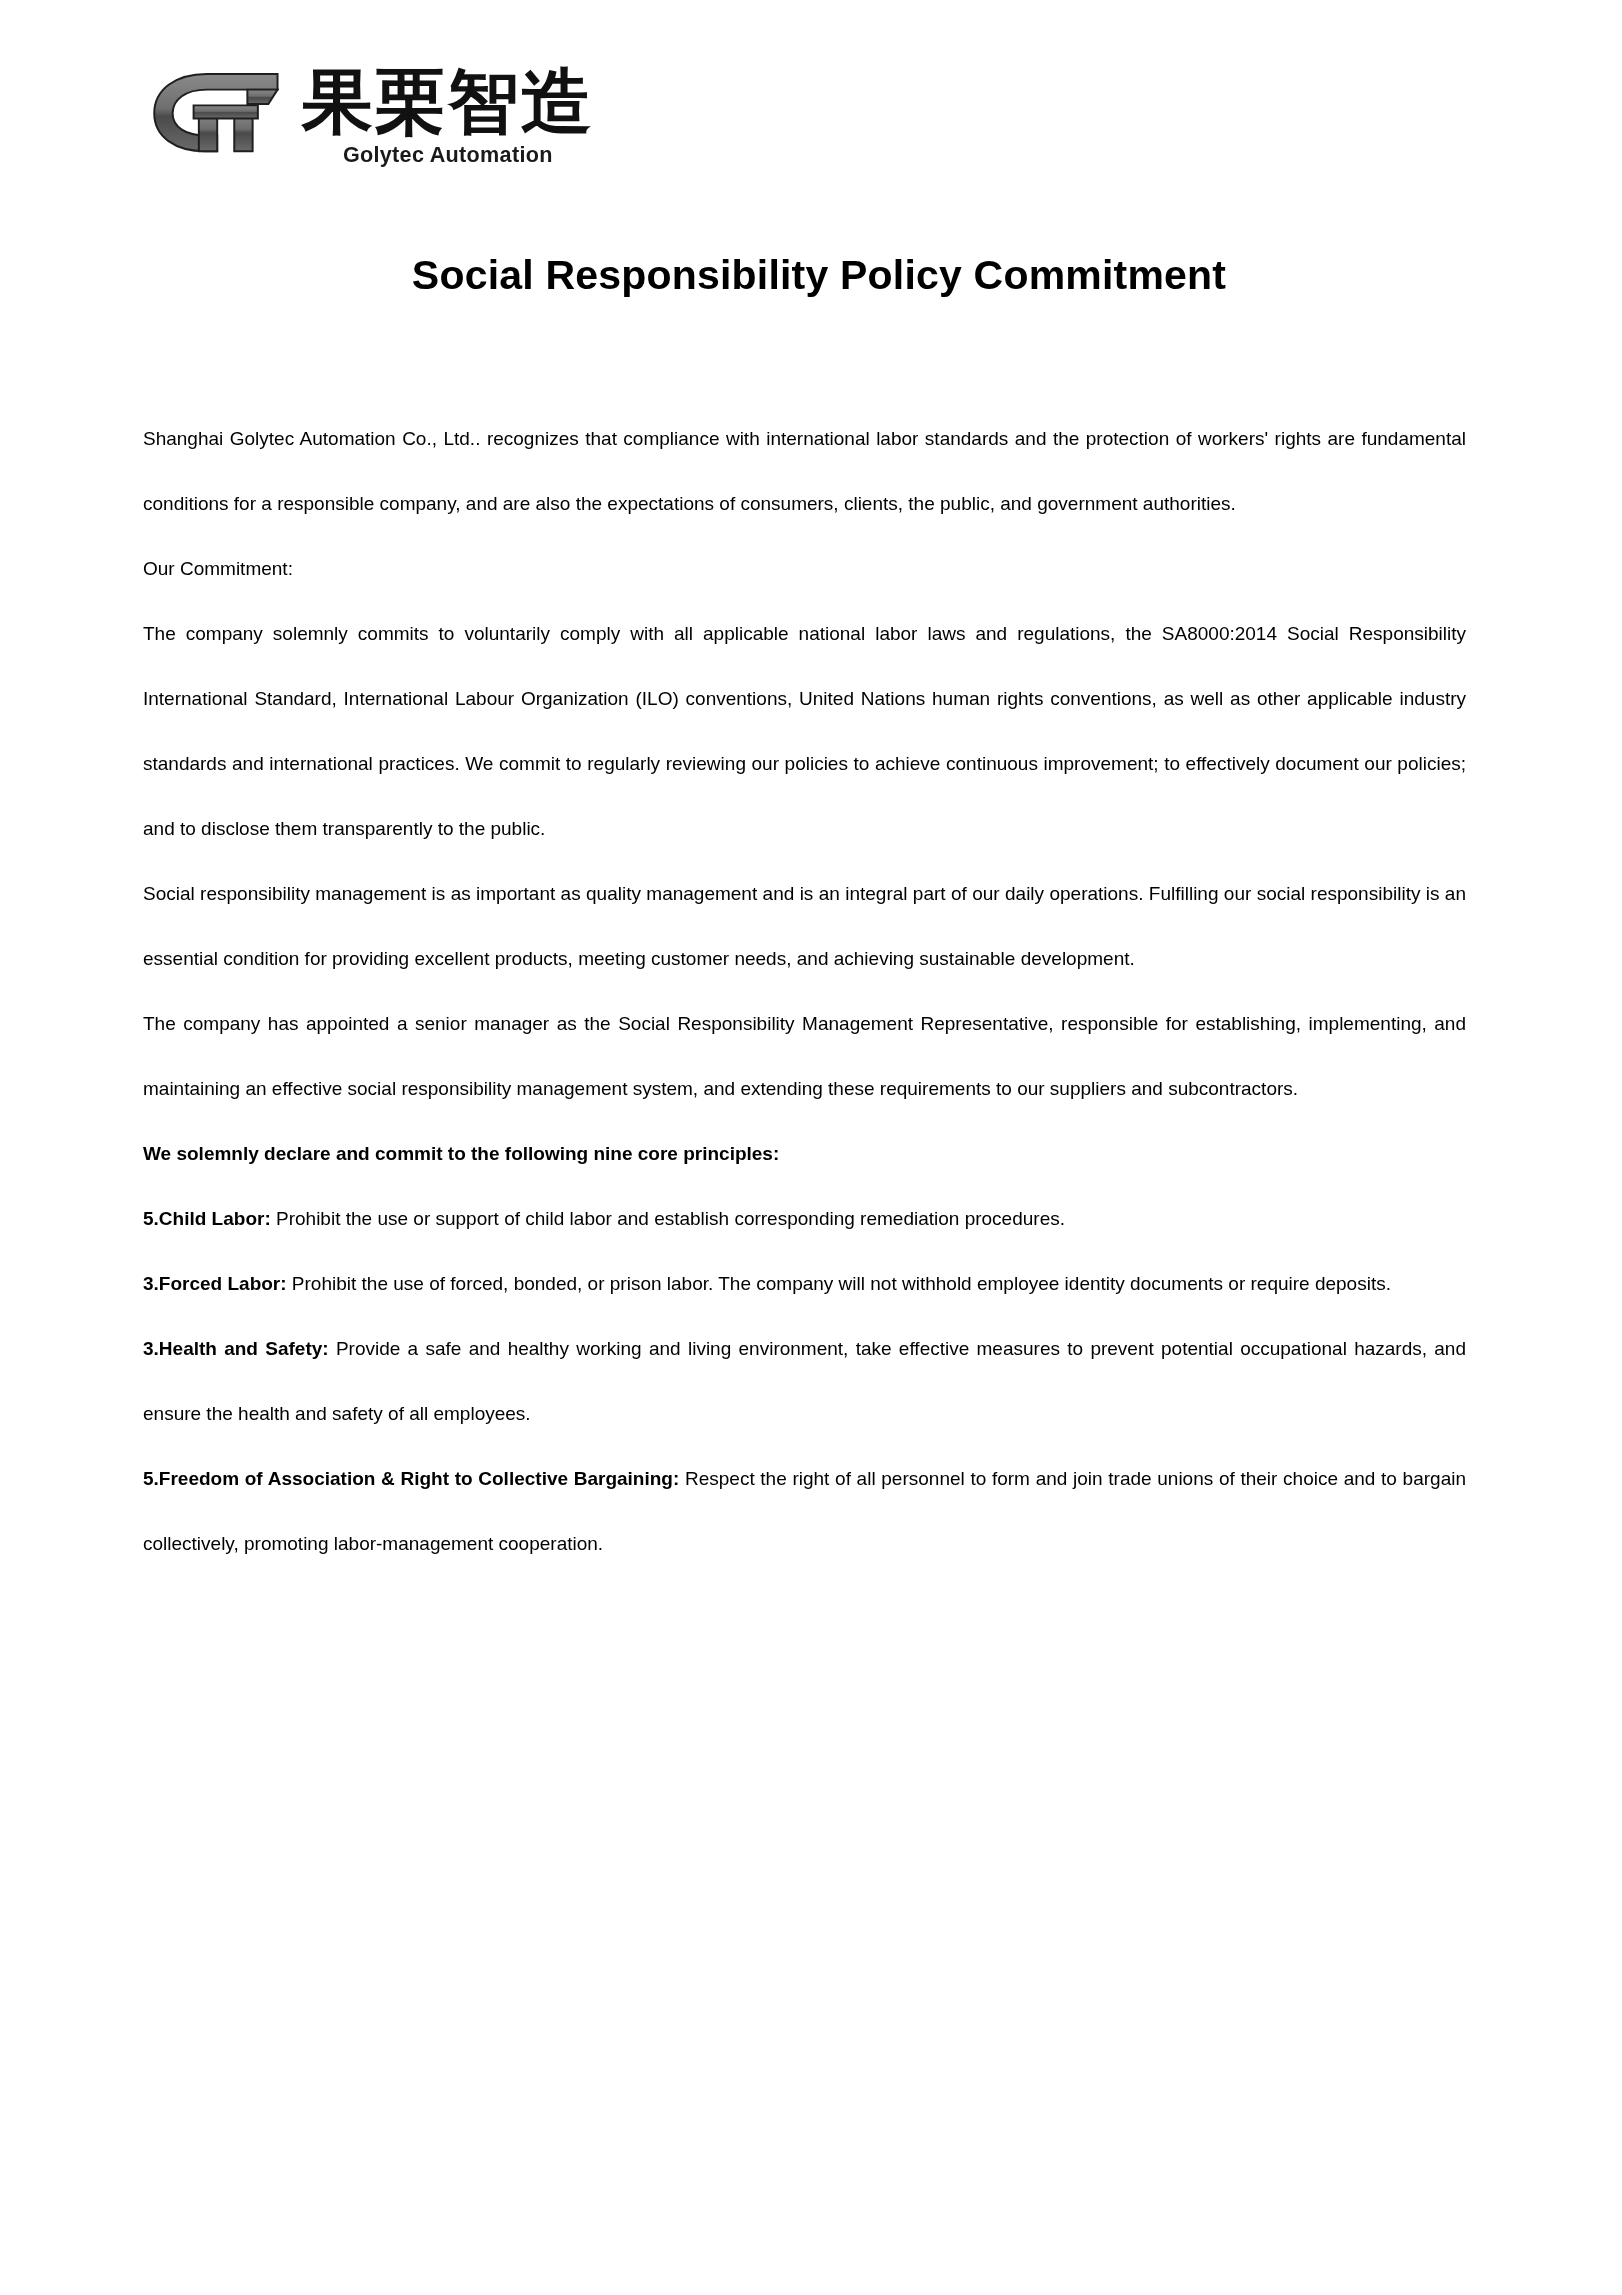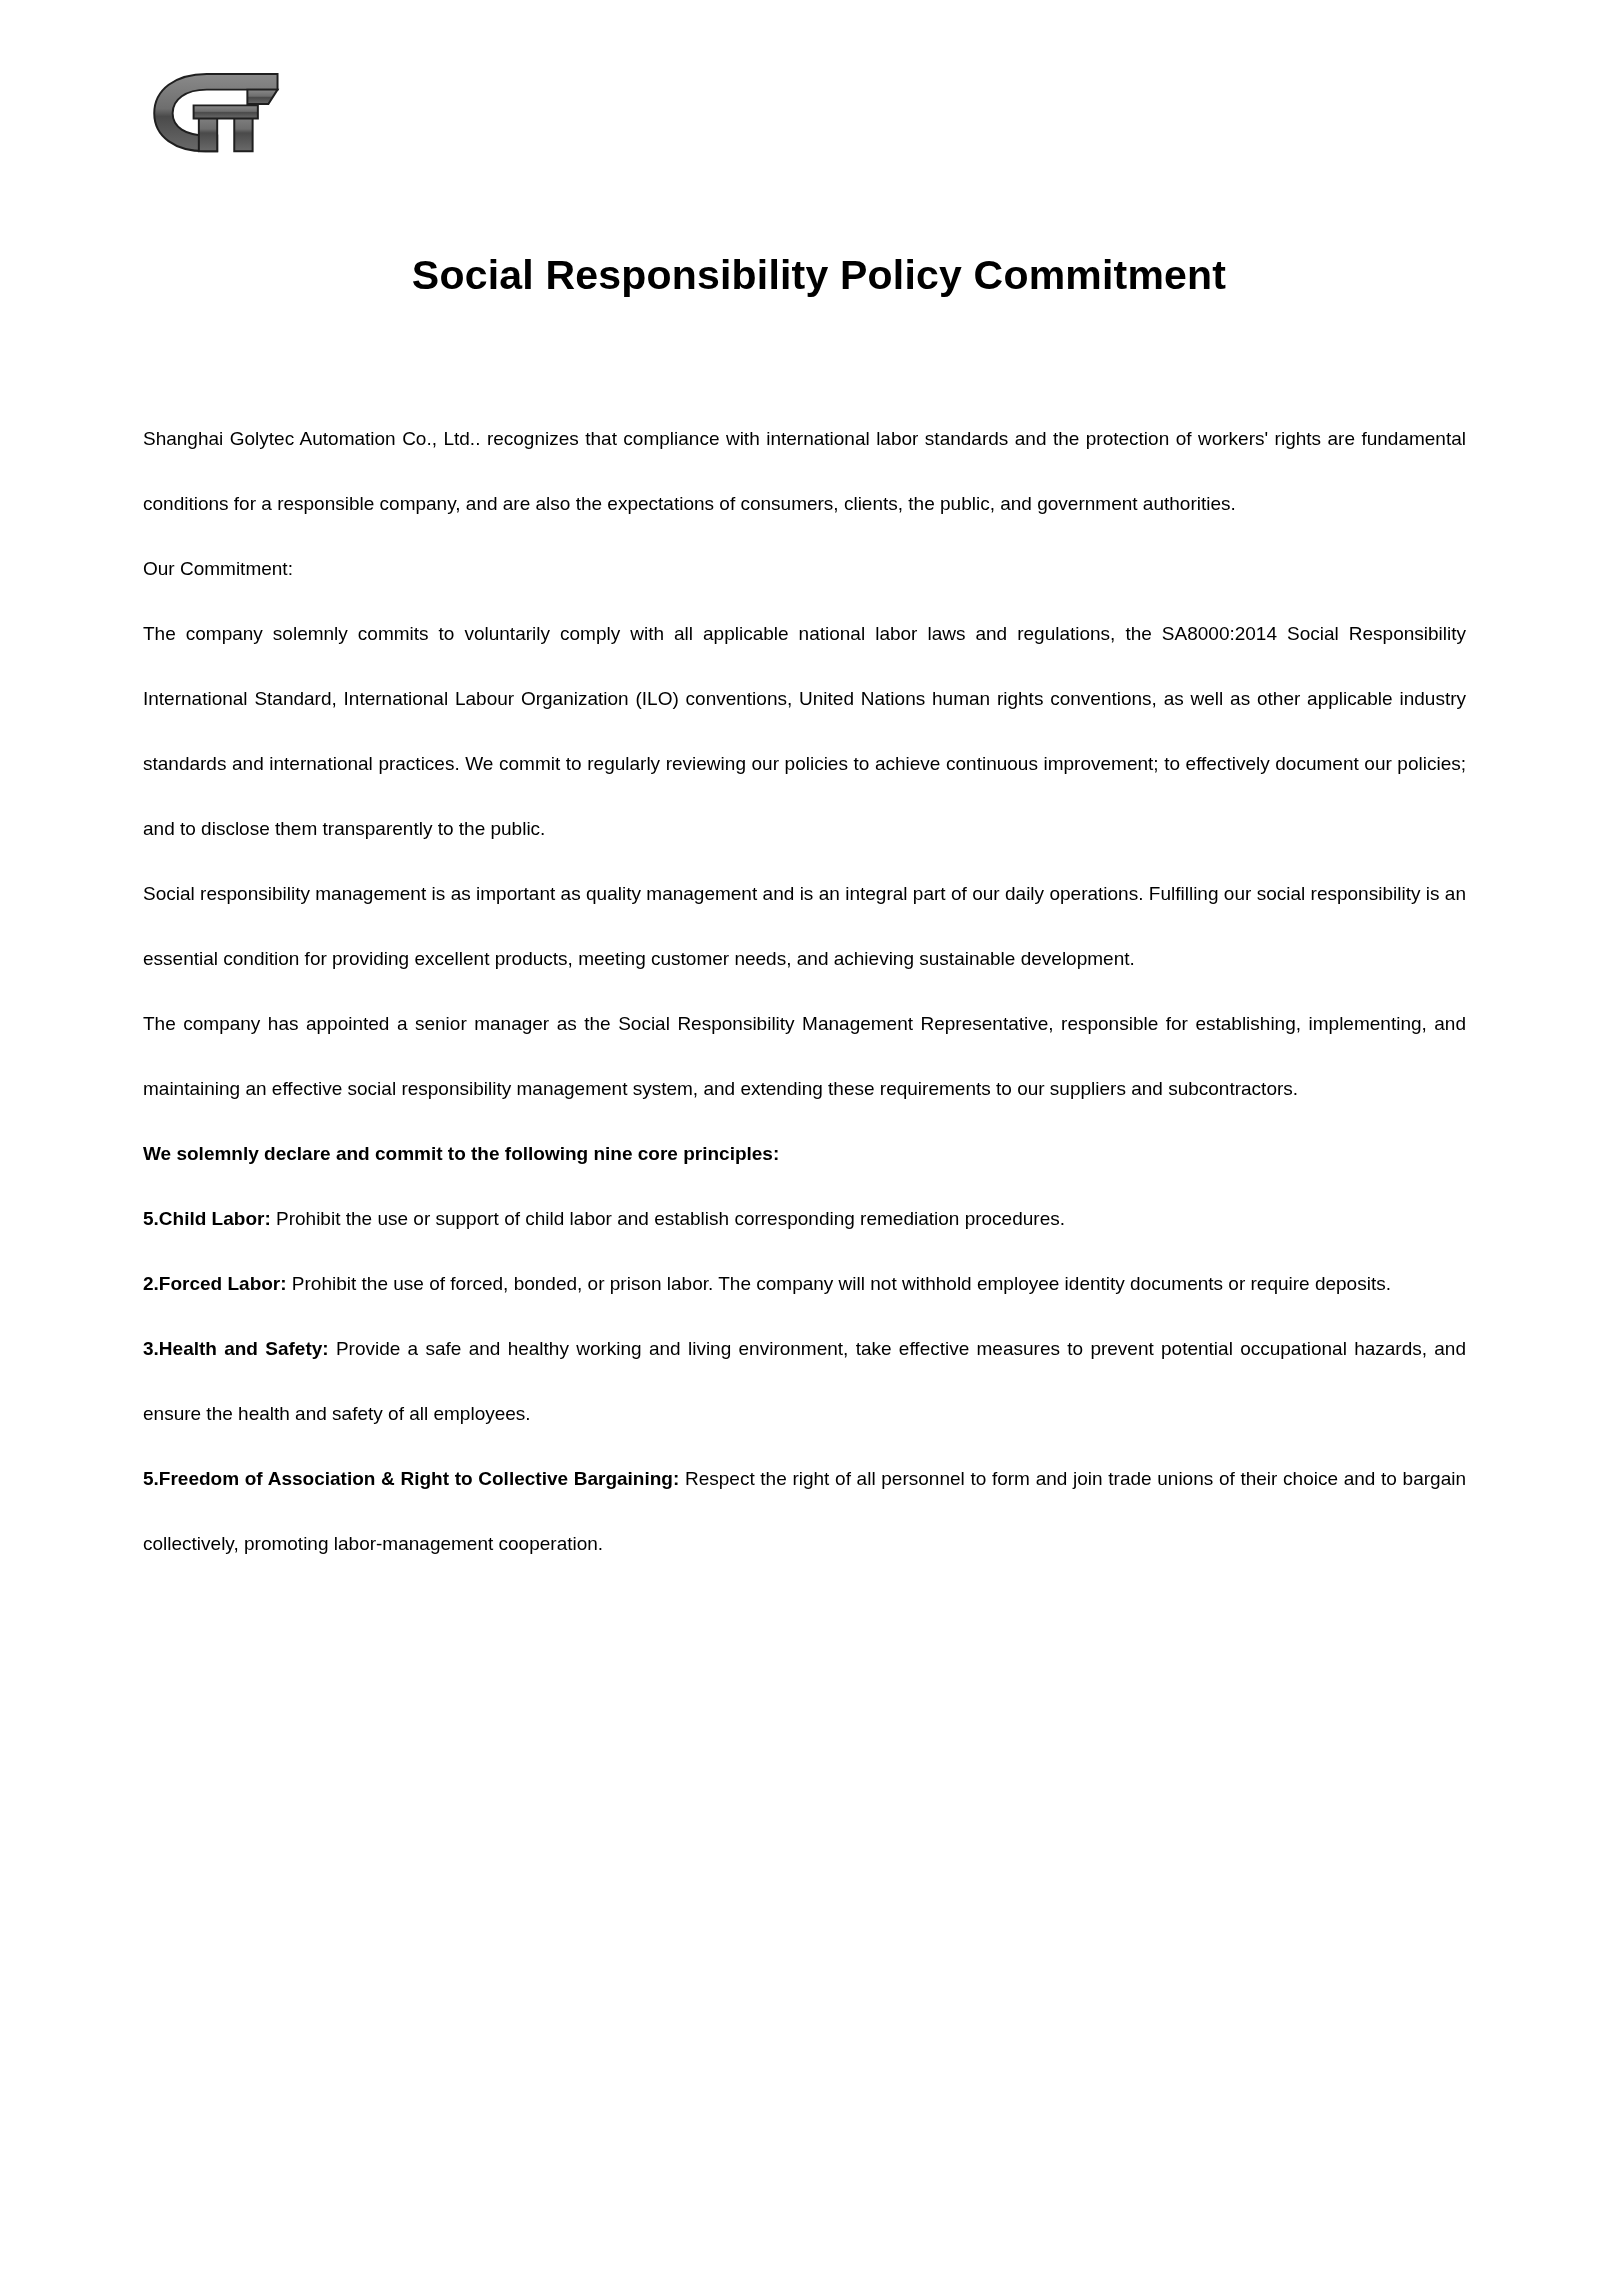--- a/index.html
+++ b/index.html
@@ -129,20 +129,24 @@
                C56 112 36 99 36 78 C36 57 56 42 88 42 L196 42 L196 18 Z" fill="url(#gmetal)" stroke="#1f1f1f" stroke-width="3"></path>
 
       <path d="M150 42 L196 42 L182 64 L150 64 Z" fill="url(#gmetal)" stroke="#1f1f1f" stroke-width="3"></path>
 
       <path d="M76 74 L104 74 L104 136 L76 136 Z" fill="url(#gmetal)" stroke="#1f1f1f" stroke-width="3"></path>
 
       <path d="M130 74 L158 74 L158 136 L130 136 Z" fill="url(#gmetal)" stroke="#1f1f1f" stroke-width="3"></path>
 
       <path d="M68 66 L166 66 L166 86 L68 86 Z" fill="url(#gmetal)" stroke="#1f1f1f" stroke-width="3"></path>
     </svg>
+    <div class="logo-wordmark">
+      <div class="logo-cn">果栗智造</div>
+      <div class="logo-en">Golytec Automation</div>
+    </div>
   </div>
 
   <div class="doc-title">Social Responsibility Policy Commitment</div>
 
   <div class="body-col">
 
     <p class="para">Shanghai Golytec Automation Co., Ltd.. recognizes that compliance with international labor standards and the protection of workers' rights are fundamental conditions for a responsible company, and are also the expectations of consumers, clients, the public, and government authorities.</p>
 
     <p class="para left">Our Commitment:</p>
 
@@ -153,21 +157,21 @@
     <p class="para">The company has appointed a senior manager as the Social Responsibility Management Representative, responsible for establishing, implementing, and maintaining an effective social responsibility management system, and extending these requirements to our suppliers and subcontractors.</p>
 
     <p class="para bold-line">We solemnly declare and commit to the following nine core principles:</p>
 
 
     <p class="para">
       <span class="lead">5.Child Labor:</span><span> Prohibit the use or support of child labor and establish corresponding remediation procedures.</span>
     </p>
 
     <p class="para">
-      <span class="lead">2.Forced Labor:</span><span> Prohibit the use of forced, bonded, or prison labor. The company will not withhold employee identity documents or require deposits.</span>
+      <span class="lead">3.Forced Labor:</span><span> Prohibit the use of forced, bonded, or prison labor. The company will not withhold employee identity documents or require deposits.</span>
     </p>
 
     <p class="para">
       <span class="lead">3.Health and Safety:</span><span> Provide a safe and healthy working and living environment, take effective measures to prevent potential occupational hazards, and ensure the health and safety of all employees.</span>
     </p>
 
     <p class="para">
       <span class="lead">5.Freedom of Association &amp; Right to Collective Bargaining:</span><span> Respect the right of all personnel to form and join trade unions of their choice and to bargain collectively, promoting labor-management cooperation.</span>
     </p>
 

